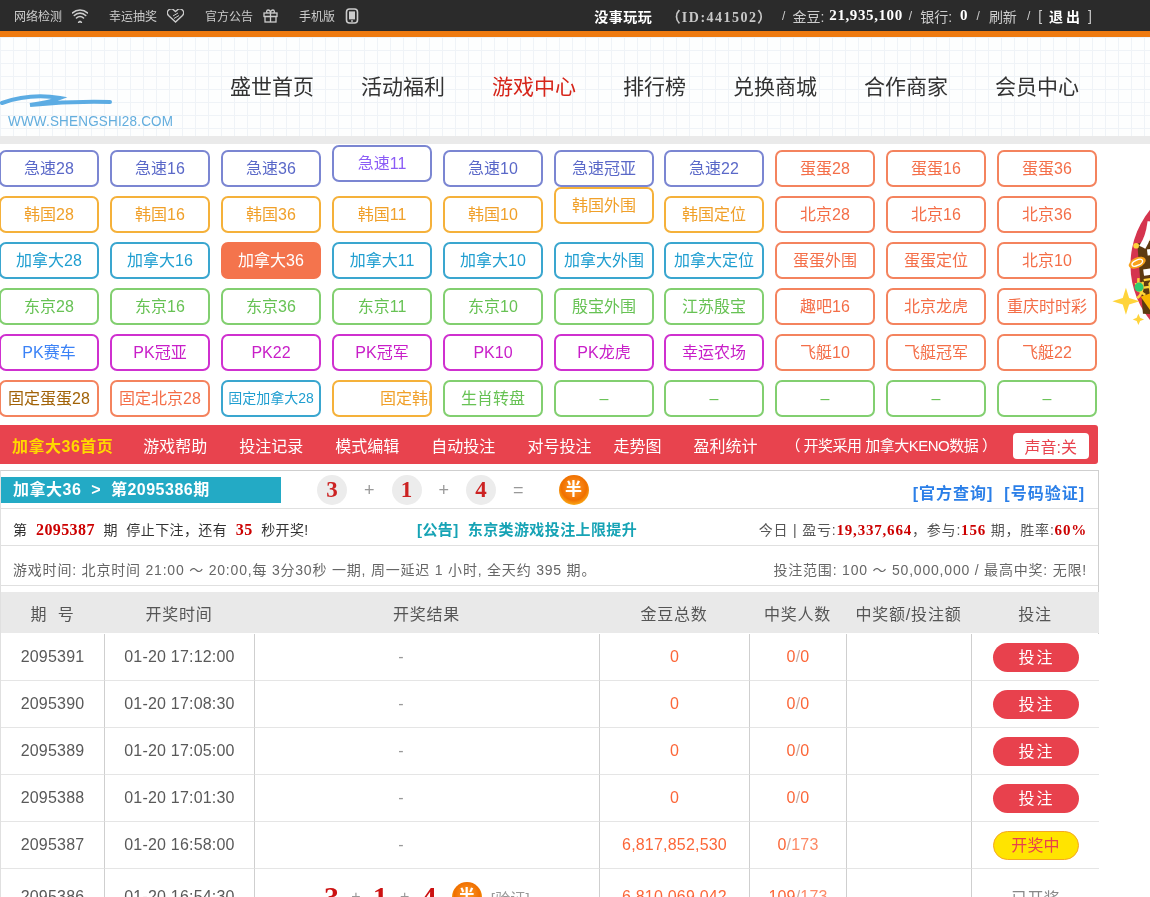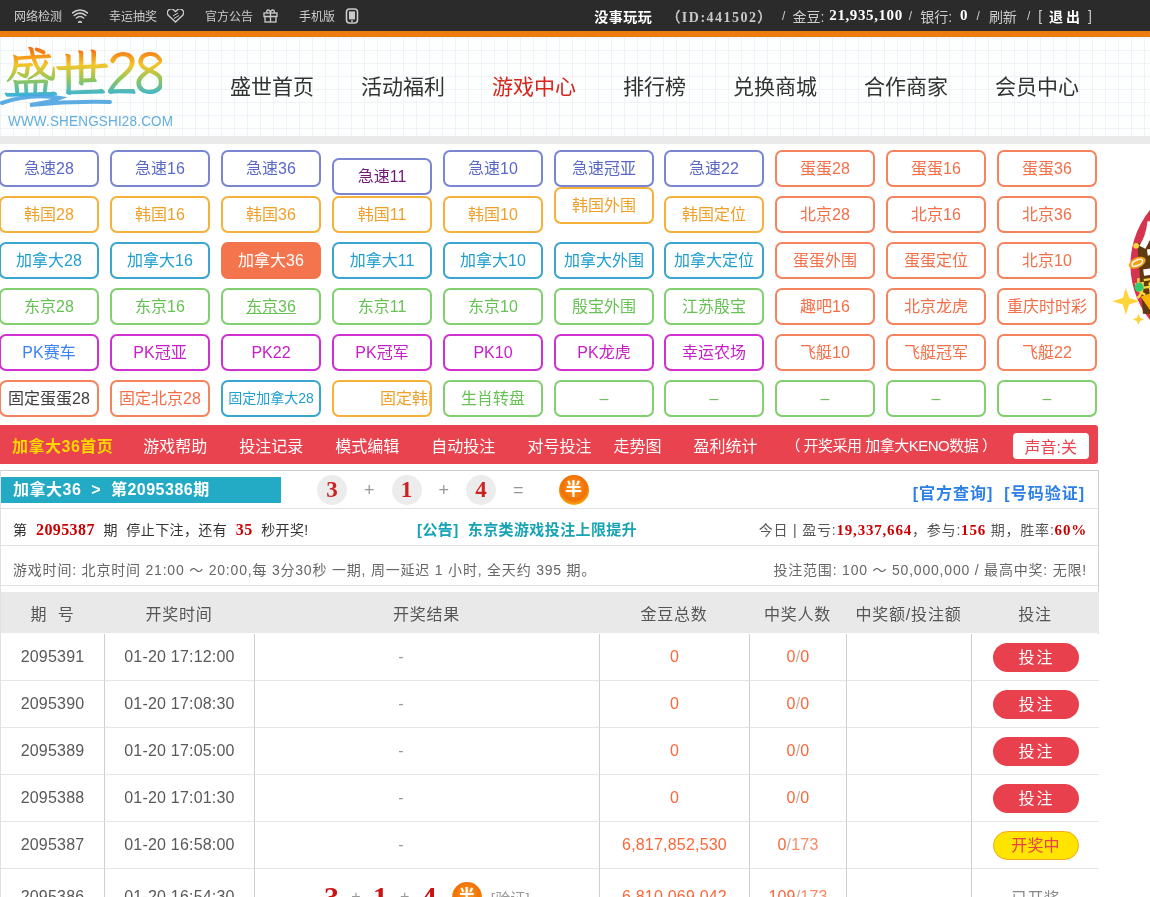--- a/index.html
+++ b/index.html
@@ -108,41 +108,40 @@
           <rect x="1.5" y="1" width="11" height="14" rx="3" fill="none" stroke="#ccc" stroke-width="1.6"></rect>
           <rect x="4" y="3.4" width="6" height="8" fill="#ccc"></rect>
           <circle cx="7" cy="13" r="0.9" fill="#ccc"></circle>
         </svg>
       </div>
   </div>
   <div class="rgt"><b style="font-size:14px;letter-spacing:.5px">没事玩玩</b><span style="width:14px"></span><span style="font-family:'Liberation Serif',serif;font-size:14px;font-weight:bold;color:#c8c8c8;letter-spacing:1.5px">（ID:441502）</span><span style="width:9px"></span>/<span style="width:7px"></span><span style="font-size:14px">金豆:</span><span style="width:5px"></span><b style="font-family:'Liberation Serif',serif;font-size:15px;letter-spacing:.6px">21,935,100</b><span style="width:6px"></span>/<span style="width:8px"></span><span style="font-size:14px">银行:</span><span style="width:8px"></span><b style="font-family:'Liberation Serif',serif;font-size:15px;">0</b><span style="width:9px"></span>/<span style="width:9px"></span><span style="font-size:14px">刷新</span><span style="width:10px"></span>/<span style="width:8px"></span><span style="font-size:14px">[</span><span style="width:7px"></span><b style="font-size:14px;letter-spacing:3px">退出</b><span style="width:5px"></span><span style="font-size:14px">]</span></div>
 </div>
 <div class="orange"></div>
 <div class="header">
-  <div class="logo">盛世28</div>
   <svg style="position:absolute;left:0;top:52px" width="170" height="18" viewBox="0 0 170 18">
       <path d="M2 14 Q30 4 60 9 Q50 13 30 16 Q70 12 110 13" stroke="#4aa3e0" stroke-width="4" fill="none" stroke-linecap="round" opacity=".9"></path>
     </svg>
   <div class="url">WWW.SHENGSHI28.COM</div>
   <div class="nav">
     <span style="margin-right:47px">盛世首页</span>
     <span style="margin-right:47px">活动福利</span>
     <span style="margin-right:47px;color:#d6251a">游戏中心</span>
     <span style="margin-right:47px">排行榜</span>
     <span style="margin-right:47px">兑换商城</span>
     <span style="margin-right:47px">合作商家</span>
     <span>会员中心</span>
   </div>
 </div>
 <div class="graystrip"></div>
 <div class="grid">
 <div class="gb" style="left:-1px;top:150px;border-color:#7b86d2;color:#5a68c8;">急速28</div>
 <div class="gb" style="left:110px;top:150px;border-color:#7b86d2;color:#5a68c8;">急速16</div>
 <div class="gb" style="left:221px;top:150px;border-color:#7b86d2;color:#5a68c8;">急速36</div>
-<div class="gb" style="left:332px;top:158px;border-color:#7b86d2;color:#701a75;">急速11</div>
+<div class="gb" style="left:332px;top:145px;border-color:#7b86d2;color:#8b5cf6;">急速11</div>
 <div class="gb" style="left:443px;top:150px;border-color:#7b86d2;color:#5a68c8;">急速10</div>
 <div class="gb" style="left:554px;top:150px;border-color:#7b86d2;color:#5a68c8;">急速冠亚</div>
 <div class="gb" style="left:664px;top:150px;border-color:#7b86d2;color:#5a68c8;">急速22</div>
 <div class="gb" style="left:775px;top:150px;border-color:#f4835e;color:#f46e48;">蛋蛋28</div>
 <div class="gb" style="left:886px;top:150px;border-color:#f4835e;color:#f46e48;">蛋蛋16</div>
 <div class="gb" style="left:997px;top:150px;border-color:#f4835e;color:#f46e48;">蛋蛋36</div>
 <div class="gb" style="left:-1px;top:196px;border-color:#f5b13a;color:#f0a02a;">韩国28</div>
 <div class="gb" style="left:110px;top:196px;border-color:#f5b13a;color:#f0a02a;">韩国16</div>
 <div class="gb" style="left:221px;top:196px;border-color:#f5b13a;color:#f0a02a;">韩国36</div>
 <div class="gb" style="left:332px;top:196px;border-color:#f5b13a;color:#f0a02a;">韩国11</div>
@@ -157,39 +156,39 @@
 <div class="gb" style="left:221px;top:242px;border-color:#f4744d;background:#f4744d;color:#fff">加拿大36</div>
 <div class="gb" style="left:332px;top:242px;border-color:#3aa6cf;color:#1f9ed0;">加拿大11</div>
 <div class="gb" style="left:443px;top:242px;border-color:#3aa6cf;color:#1f9ed0;">加拿大10</div>
 <div class="gb" style="left:554px;top:242px;border-color:#3aa6cf;color:#1f9ed0;">加拿大外围</div>
 <div class="gb" style="left:664px;top:242px;border-color:#3aa6cf;color:#1f9ed0;">加拿大定位</div>
 <div class="gb" style="left:775px;top:242px;border-color:#f4835e;color:#f46e48;">蛋蛋外围</div>
 <div class="gb" style="left:886px;top:242px;border-color:#f4835e;color:#f46e48;">蛋蛋定位</div>
 <div class="gb" style="left:997px;top:242px;border-color:#f4835e;color:#f46e48;">北京10</div>
 <div class="gb" style="left:-1px;top:288px;border-color:#82cf70;color:#67c254;">东京28</div>
 <div class="gb" style="left:110px;top:288px;border-color:#82cf70;color:#67c254;">东京16</div>
-<div class="gb" style="left:221px;top:288px;border-color:#82cf70;color:#67c254;text-decoration:underline;">东京36</div>
+<div class="gb" style="left:221px;top:288px;border-color:#82cf70;color:#67c254;">东京36</div>
 <div class="gb" style="left:332px;top:288px;border-color:#82cf70;color:#67c254;">东京11</div>
 <div class="gb" style="left:443px;top:288px;border-color:#82cf70;color:#67c254;">东京10</div>
 <div class="gb" style="left:554px;top:288px;border-color:#82cf70;color:#67c254;">殷宝外围</div>
 <div class="gb" style="left:664px;top:288px;border-color:#82cf70;color:#67c254;">江苏殷宝</div>
 <div class="gb" style="left:775px;top:288px;border-color:#f4835e;color:#f46e48;">趣吧16</div>
 <div class="gb" style="left:886px;top:288px;border-color:#f4835e;color:#f46e48;">北京龙虎</div>
 <div class="gb" style="left:997px;top:288px;border-color:#f4835e;color:#f46e48;">重庆时时彩</div>
 <div class="gb" style="left:-1px;top:334px;border-color:#cf30cf;color:#3b82f6;">PK赛车</div>
 <div class="gb" style="left:110px;top:334px;border-color:#cf30cf;color:#c81ec8;">PK冠亚</div>
 <div class="gb" style="left:221px;top:334px;border-color:#cf30cf;color:#c81ec8;">PK22</div>
 <div class="gb" style="left:332px;top:334px;border-color:#cf30cf;color:#c81ec8;">PK冠军</div>
 <div class="gb" style="left:443px;top:334px;border-color:#cf30cf;color:#c81ec8;">PK10</div>
 <div class="gb" style="left:554px;top:334px;border-color:#cf30cf;color:#c81ec8;">PK龙虎</div>
 <div class="gb" style="left:664px;top:334px;border-color:#cf30cf;color:#c81ec8;">幸运农场</div>
 <div class="gb" style="left:775px;top:334px;border-color:#f4835e;color:#f46e48;">飞艇10</div>
 <div class="gb" style="left:886px;top:334px;border-color:#f4835e;color:#f46e48;">飞艇冠军</div>
 <div class="gb" style="left:997px;top:334px;border-color:#f4835e;color:#f46e48;">飞艇22</div>
-<div class="gb" style="left:-1px;top:380px;border-color:#f4835e;color:#404040;border-radius:8px;">固定蛋蛋28</div>
+<div class="gb" style="left:-1px;top:380px;border-color:#f4835e;color:#a16207;">固定蛋蛋28</div>
 <div class="gb" style="left:110px;top:380px;border-color:#f4835e;color:#f46e48;">固定北京28</div>
 <div class="gb" style="left:221px;top:380px;border-color:#3aa6cf;color:#1f9ed0;font-size:14px;">固定加拿大28</div>
 <div class="gb" style="left:332px;top:380px;border-color:#f5b13a;color:#f0a02a;padding-left:46px;">固定韩国28</div>
 <div class="gb" style="left:443px;top:380px;border-color:#82cf70;color:#67c254;">生肖转盘</div>
 <div class="gb" style="left:554px;top:380px;border-color:#82cf70;color:#67c254;">–</div>
 <div class="gb" style="left:664px;top:380px;border-color:#82cf70;color:#67c254;">–</div>
 <div class="gb" style="left:775px;top:380px;border-color:#82cf70;color:#67c254;">–</div>
 <div class="gb" style="left:886px;top:380px;border-color:#82cf70;color:#67c254;">–</div>
 <div class="gb" style="left:997px;top:380px;border-color:#82cf70;color:#67c254;">–</div>
 <svg class="badge" style="left:1100px;top:180px;right:auto" width="50" height="150" viewBox="0 0 50 150">

